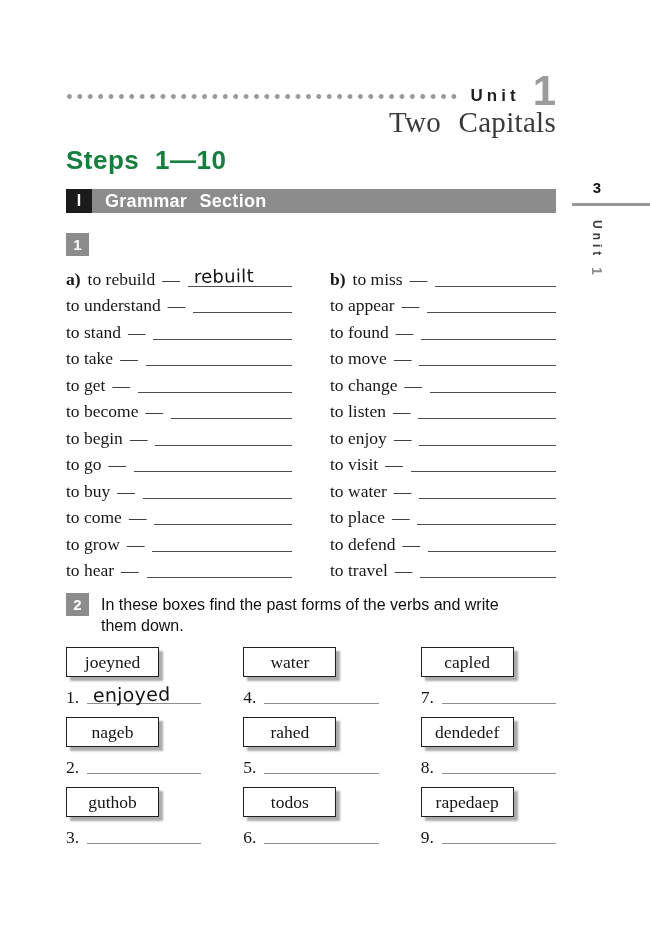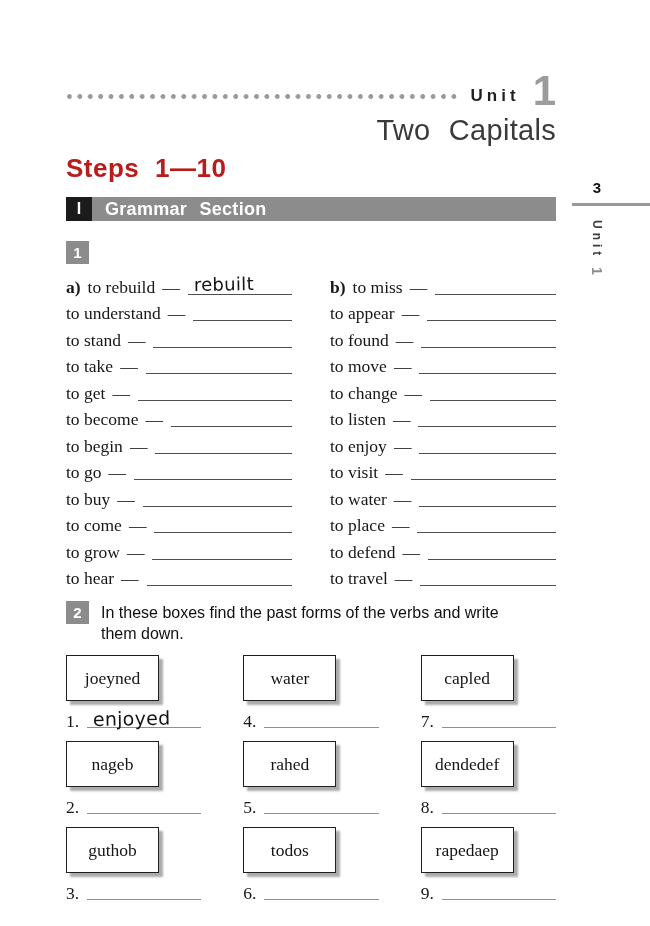--- a/index.html
+++ b/index.html
@@ -18,26 +18,26 @@
   .unit-header { display: flex; align-items: flex-end; margin-top: 76px; height: 30px; }
   .dots {
     flex: 1; height: 7px; margin: 0 12px 6px 0;
     background-image: radial-gradient(circle at 3.5px 3.5px, #9a9a9a 2.1px, rgba(255,255,255,0) 2.7px);
     background-size: 10.4px 7px; background-repeat: repeat-x;
   }
   .unit-label { font-weight: bold; font-size: 17px; letter-spacing: 4px; color: #1f1f1f; line-height: 20px; }
   .unit-big { font-weight: bold; font-size: 42px; line-height: 30px; color: #9c9c9c; margin-left: 13px; }
 
   .page-title {
-    text-align: right; font-size: 29px; line-height: 32px; margin-top: 8px;
-    color: #3a3a3a; word-spacing: 10px; letter-spacing: 0.3px; font-weight: 400;
+    text-align: right; font-size: 29px; line-height: 32px; margin-top: 0;
+    color: #3a3a3a; word-spacing: 10px; letter-spacing: 0.3px; font-weight: 400; font-family: Liberation Serif, serif;
   }
   .steps {
     margin: 7px 0 0 0; font-size: 26px; line-height: 30px; font-weight: bold;
-    color: #b91c1c; word-spacing: 8px; letter-spacing: 0.5px;
+    color: #15803d; word-spacing: 8px; letter-spacing: 0.5px;
   }
 
   
   .section-bar { margin-top: 14px; height: 24px; background: #8c8c8c; display: flex; align-items: stretch; }
   .section-numeral-box { width: 26px; background: #1b1b1b; color: #fff; display: flex; align-items: center; justify-content: center; }
   .section-numeral { font-weight: bold; font-size: 16px; }
   .section-title { color: #fff; font-weight: bold; font-size: 18px; letter-spacing: 0.3px; word-spacing: 7px; align-self: center; margin-left: 13px; }
 
   
   .ex-header { display: flex; margin-top: 20px; }
@@ -63,21 +63,21 @@
   .hand {
     font-family: "DejaVu Sans", sans-serif; font-size: 18px; color: #141414;
     letter-spacing: 0.3px; line-height: 19px; position: relative; top: 2px;
     transform: rotate(-1deg); transform-origin: left bottom; white-space: nowrap;
   }
 
   
   .ex2-header { margin-top: 12px; }
   .word-grid { display: grid; grid-template-columns: 1fr 1fr 1fr; column-gap: 42px; row-gap: 9px; margin-top: 11px; }
   .wbox {
-    width: 93px; height: 46px; border: 1.5px solid #1f1f1f; background: #fff;
+    width: 93px; height: 30px; border: 1.5px solid #1f1f1f; background: #fff;
     box-shadow: 4px 4px 2px rgba(0,0,0,0.33);
     display: flex; align-items: center; justify-content: center;
     font-family: "Liberation Serif", serif; font-size: 17.5px; color: #151515;
   }
   .ans {
     display: flex; align-items: flex-end; margin-top: 9px; height: 22px;
     font-family: "Liberation Serif", serif; font-size: 17.5px; color: #171717;
   }
   .anum { margin-right: 6px; }
   .ans .blank { height: 20px; border-bottom-color: #8f8f8f; margin-bottom: 4px; }

